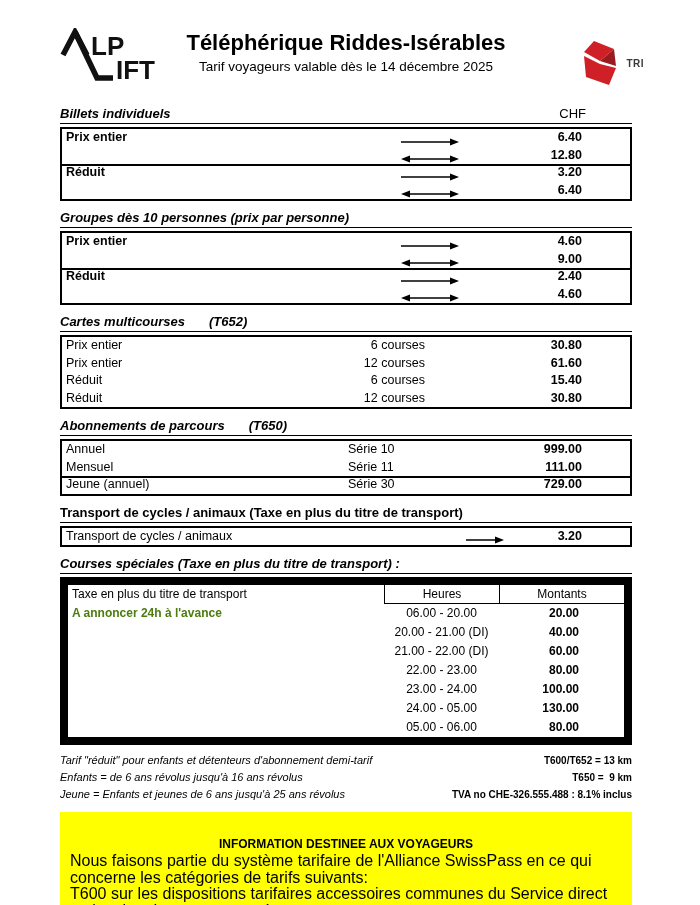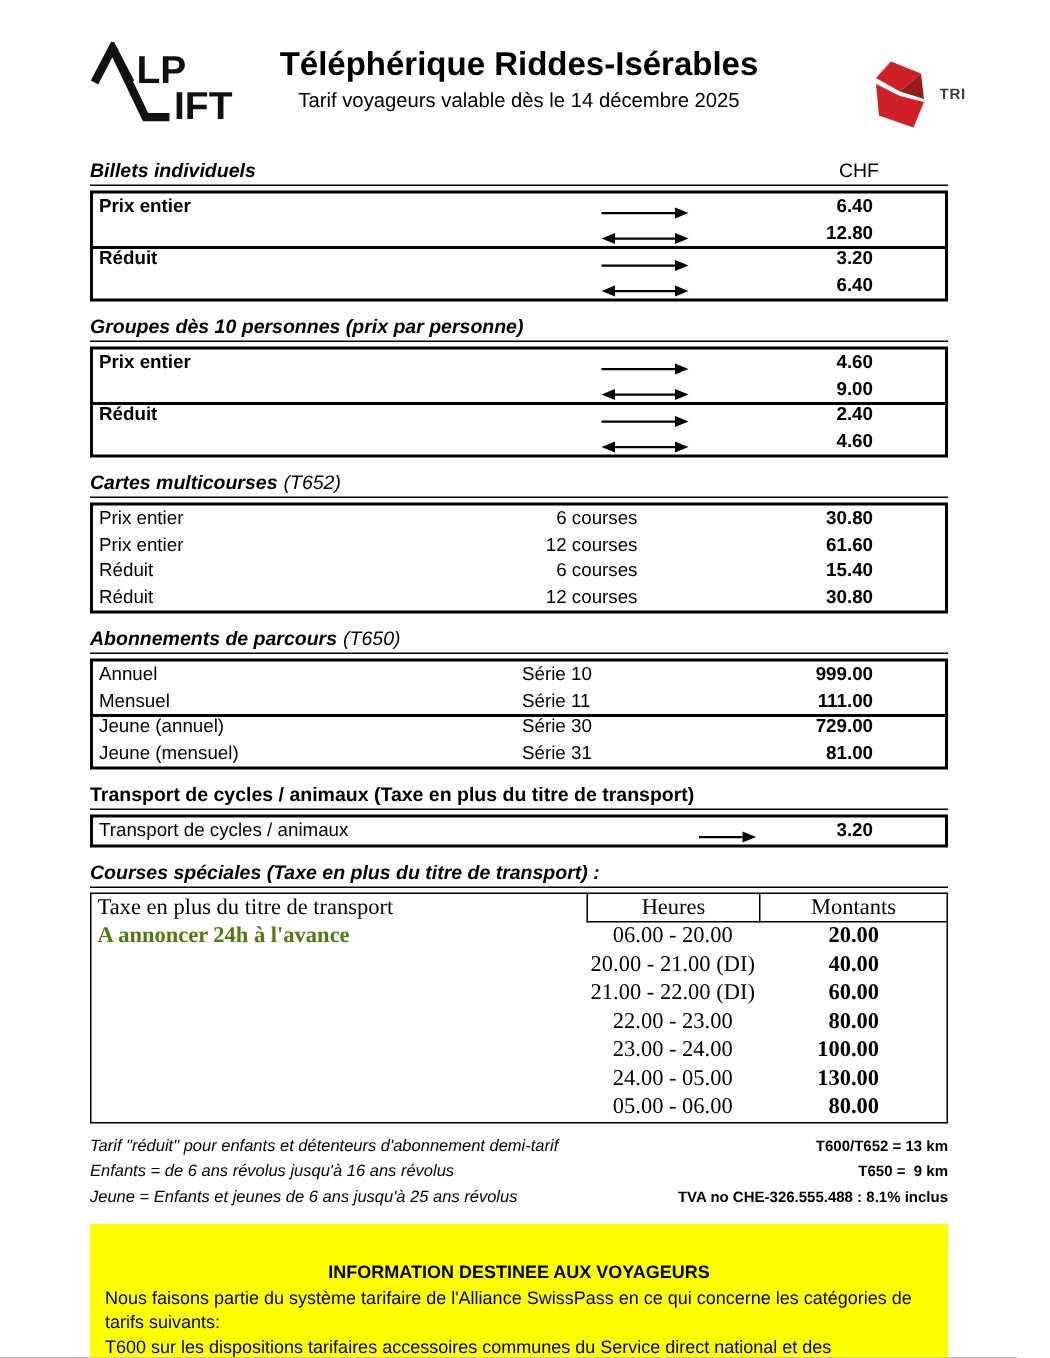--- a/index.html
+++ b/index.html
@@ -20,60 +20,60 @@
   .logo-tri { position:absolute; right:-12px; top:14px; display:flex; align-items:center; gap:4px; }
   .tri-label { font-size:10px; font-weight:bold; color:#3a3a3a; letter-spacing:.5px; }
 
   
   .sec-head {
     display:flex; justify-content:space-between; align-items:flex-end;
     font-size:13px; font-weight:bold; font-style:italic;
     border-bottom:1px solid #000; padding-bottom:2px; margin-top:9px;
   }
   .sec-head.upright { font-style:normal; }
-  .sec-head .code { font-weight:normal; margin-left:4px; }
+  .sec-head .code { font-weight:bold; margin-left:24px; }
   .sec-head .chf { font-style:normal; font-weight:normal; padding-right:46px; }
 
   
   .tbl { border:2px solid #000; margin-top:3px; }
   .trow { display:flex; align-items:flex-end; height:17.5px; font-size:12.5px; line-height:17.5px; }
   .trow.divider { border-top:2px solid #000; }
   .cell-label { flex:1 1 auto; padding-left:4px; }
   .cell-label.bold { font-weight:bold; }
   .cell-arrow { flex:0 0 62px; display:flex; align-items:center; }
   .cell-arrow svg { display:block; }
   .cell-price { flex:0 0 168px; text-align:right; padding-right:48px; font-weight:bold; }
   .cell-qty   { flex:0 0 150px; text-align:right; }
   .cell-qty-sp{ flex:0 0 205px; text-align:right; padding-right:48px; font-weight:bold; }
   .cell-serie { flex:0 0 110px; text-align:left; }
   .cell-serie-sp { flex:0 0 172px; text-align:right; padding-right:48px; font-weight:bold; }
   .cell-arrow-short { flex:0 0 40px; display:flex; align-items:center; }
   .cell-price-cycles { flex:0 0 125px; text-align:right; padding-right:48px; font-weight:bold; }
 
   
-  .cs-tbl { border:1px solid #000000; margin-top:3px; display:flex; font-size:15px;font-family:Liberation Serif, serif; }
+  .cs-tbl { border:8px solid #000000; margin-top:3px; display:flex; font-size:12px; }
   .cs-col1 { flex:1 1 auto; }
   .cs-col1 .cs-cell { padding-left:4px; height:19px; line-height:19px; }
   .cs-notice { color:#4d7c0f; font-weight:bold; }
   .cs-colh { flex:0 0 115px; }
   .cs-colm { flex:0 0 125px; }
   .cs-hcell { height:19px; line-height:18px; text-align:center; border-left:1px solid #000; border-bottom:1px solid #000; }
   .cs-cellh { height:19px; line-height:19px; text-align:center; }
   .cs-cellm { height:19px; line-height:19px; text-align:right; padding-right:45px; font-weight:bold; }
 
   
   .footnotes { margin-top:9px; }
   .fn-row { display:flex; justify-content:space-between; align-items:baseline; height:17px; }
   .fn-left { font-style:italic; font-size:11px; }
   .fn-right { font-weight:bold; font-size:10px; white-space:pre; }
 
   
   .info-box { background:#ffff00; margin-top:7px; padding:4px 10px 8px 10px; }
   .info-title { text-align:center; font-weight:bold; font-size:12px; margin-bottom:2px;margin-top:21px; }
-  .info-line { font-size:12px; line-height:16.5px; }
+  .info-line { font-size:16px; line-height:16.5px; }
   .info-line .code { font-weight:normal; }
 </style>
 </head>
 <body>
 
 <div class="page">
   <div class="content">
 
     <div class="header">
       <div class="logo-alp">
@@ -232,25 +232,20 @@
       </div>
       <div class="trow">
         <div class="cell-label">Mensuel</div>
         <div class="cell-serie">Série 11</div>
         <div class="cell-serie-sp">111.00</div>
       </div>
       <div class="trow divider">
         <div class="cell-label">Jeune (annuel)</div>
         <div class="cell-serie">Série 30</div>
         <div class="cell-serie-sp">729.00</div>
-      </div>
-      <div class="trow">
-        <div class="cell-label">Jeune (mensuel)</div>
-        <div class="cell-serie">Série 31</div>
-        <div class="cell-serie-sp">81.00</div>
       </div>
     </div>
 
     <div class="sec-head upright">
       <span>Transport de cycles / animaux (Taxe en plus du titre de transport)</span>
     </div>
     <div class="tbl">
       <div class="trow">
         <div class="cell-label">Transport de cycles / animaux</div>
         <div class="cell-arrow-short">

